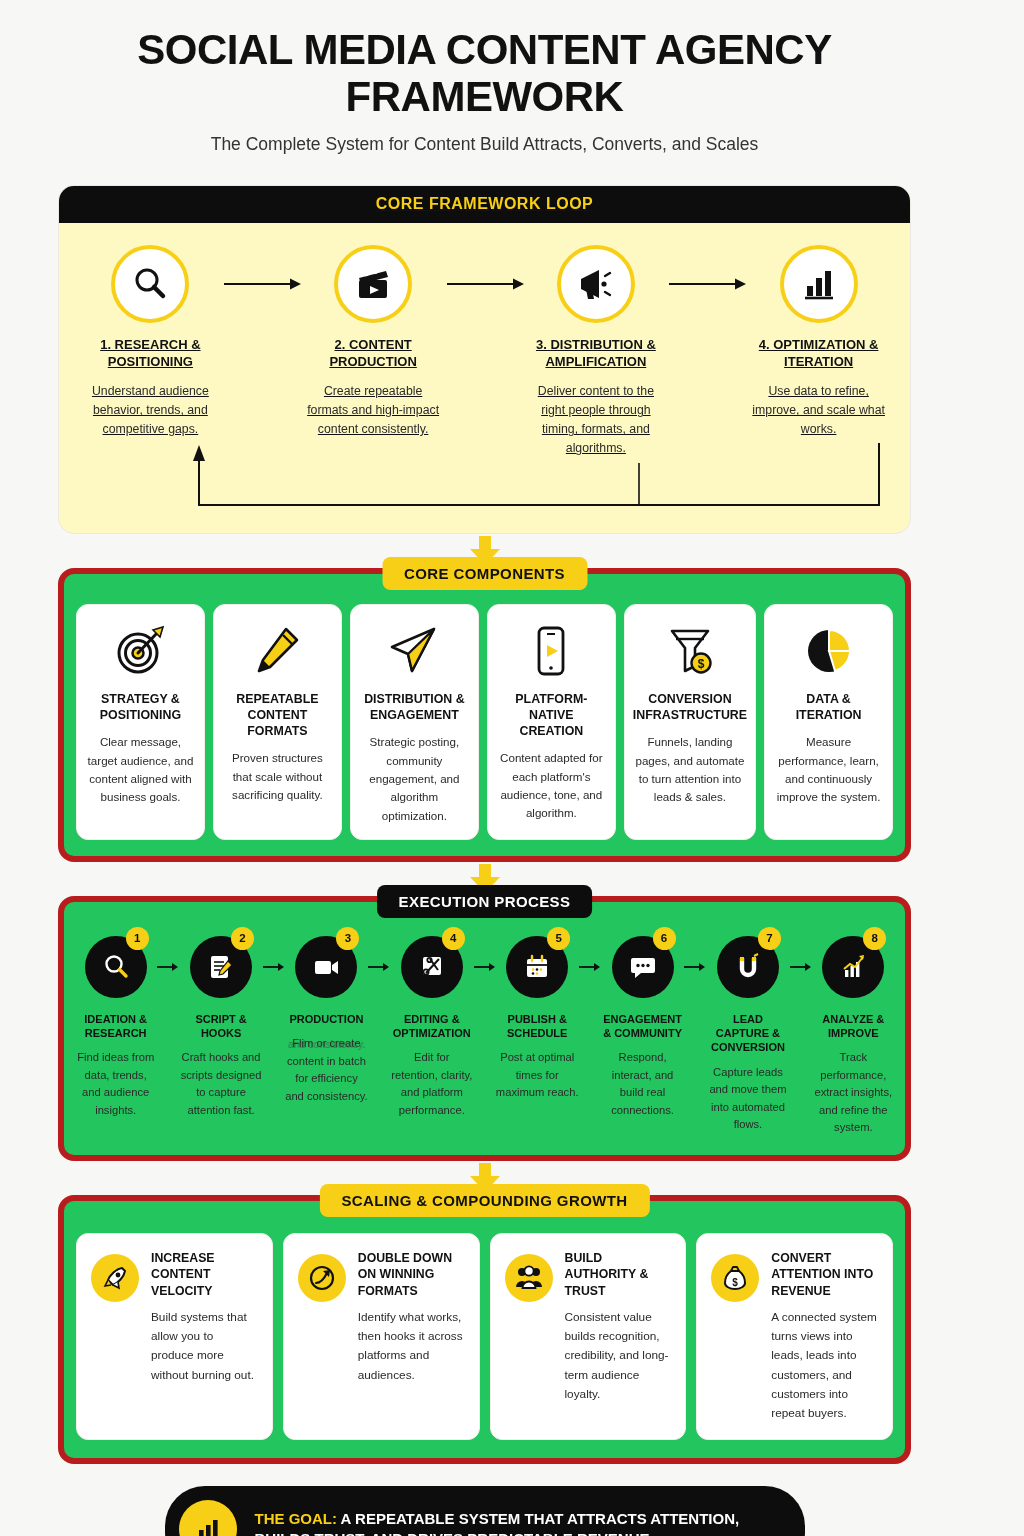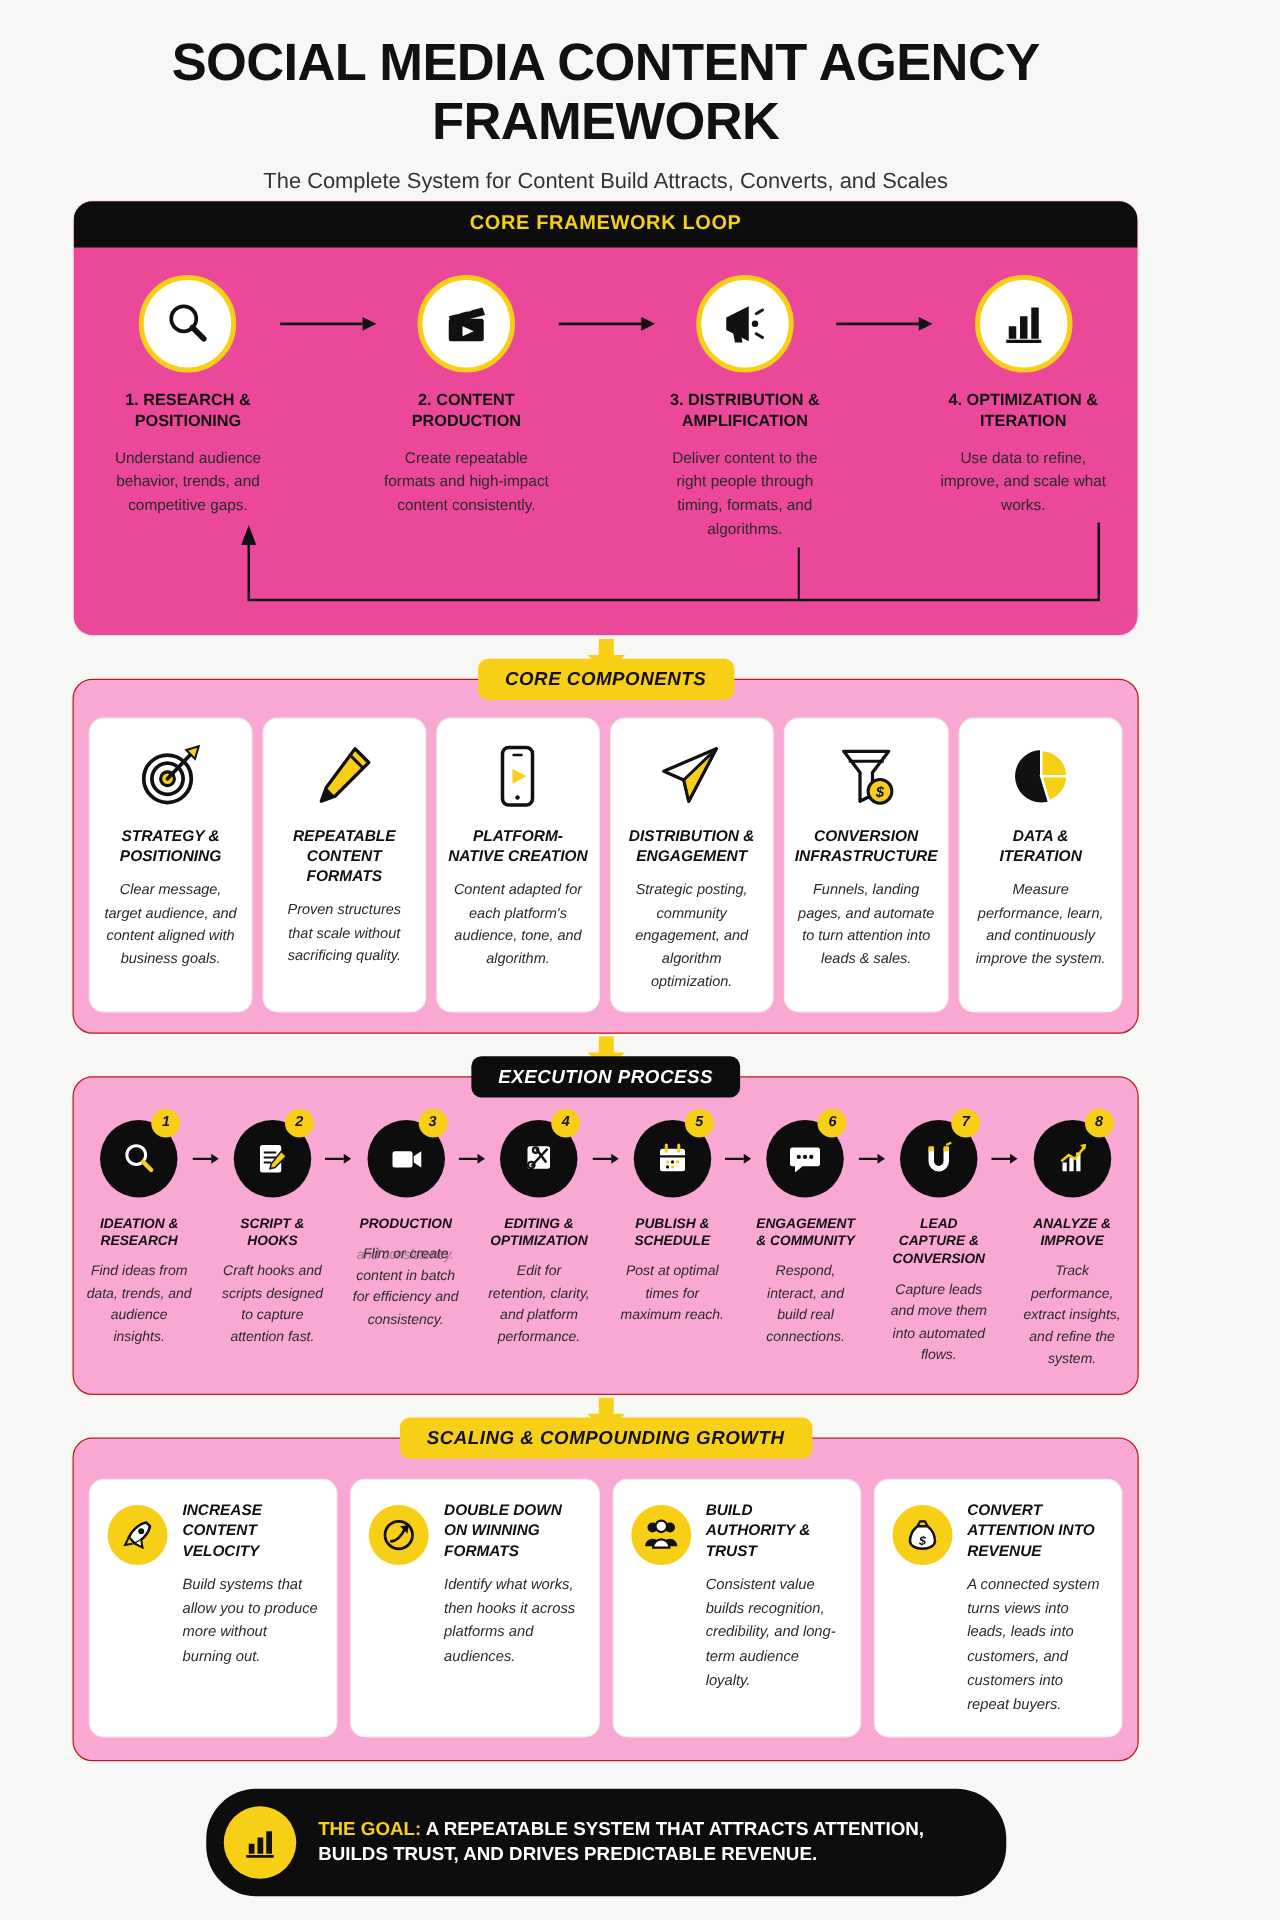--- a/index.html
+++ b/index.html
@@ -18,39 +18,38 @@
     letter-spacing: -0.5px; line-height: 1.12; padding-top: 26px;
     text-transform: uppercase; color: #111;
   }
   .subtitle {
     text-align: center; font-size: 17.5px; color: #333;
     margin-top: 14px; font-weight: 400;
   }
 
   
   .section {
-    background: #f9a8d4; border: 1px solid #b91c1c; border-radius: 16px;
+    background: #22c55e; border: 6px solid #b91c1c; border-radius: 16px;
     position: relative;
-    font-style: italic;
   }
   .sec-title-black {
     position: absolute; top: -17px; left: 50%; transform: translateX(-50%);
     background: #0d0d0d; color: #fff; font-size: 15px; font-weight: 700;
     letter-spacing: .4px; padding: 8px 22px; border-radius: 8px; white-space: nowrap;
   }
   .sec-title-yellow {
     position: absolute; top: -17px; left: 50%; transform: translateX(-50%);
     background: #f8cf17; color: #111; font-size: 15px; font-weight: 700;
     letter-spacing: .4px; padding: 8px 22px; border-radius: 8px; white-space: nowrap;
   }
 
   
   .loop-card {
-    margin: 5px 18px 0 18px; background: #ec4899;
-    border: 1px solid #ebe9e3; border-radius: 16px; overflow: hidden;
+    margin: 30px 18px 0 18px; background: #fef9c3;
+    border: 1px solid #ebe9e3; border-radius: 16px; overflow: hidden; text-decoration: underline;
   }
   .loop-head {
     background: #0d0d0d; color: #f8cf17; text-align: center;
     font-size: 16px; font-weight: 700; letter-spacing: .5px; padding: 9px 0 10px;
   }
   .loop-body { padding: 22px 20px 0 20px; position: relative; height: 310px; }
   .loop-row { display: flex; align-items: flex-start; justify-content: space-between; }
   .loop-step { width: 170px; text-align: center; position: relative; }
   .ring {
     width: 78px; height: 78px; border-radius: 50%;
@@ -262,40 +261,40 @@
               <polygon points="13,36 20,43 9,47" fill="#111"></polygon>
               <line x1="33" y1="11" x2="42" y2="20" stroke="#111" stroke-width="2.4"></line>
             </svg>
         </div>
         <h4>REPEATABLE CONTENT FORMATS</h4>
         <p>Proven structures that scale without sacrificing quality.</p>
       </div>
 
       <div class="comp-card">
         <div class="comp-icon">
+          <svg width="56" height="54" viewBox="0 0 56 54">
+              <polygon points="48,5 6,23 22,30 26,47" fill="#fff" stroke="#111" stroke-width="2.6" stroke-linejoin="round"></polygon>
+              <polygon points="48,5 22,30 26,47" fill="#f8cf17" stroke="#111" stroke-width="2.4" stroke-linejoin="round"></polygon>
+            </svg>
+        </div>
+        <h4>DISTRIBUTION &amp; ENGAGEMENT</h4>
+        <p>Strategic posting, community engagement, and algorithm optimization.</p>
+      </div>
+
+      <div class="comp-card">
+        <div class="comp-icon">
           <svg width="54" height="54" viewBox="0 0 54 54">
               <rect x="15" y="4" width="24" height="46" rx="5" fill="#fff" stroke="#111" stroke-width="2.8"></rect>
               <line x1="23" y1="10" x2="31" y2="10" stroke="#111" stroke-width="2"></line>
               <circle cx="27" cy="44" r="1.8" fill="#111"></circle>
               <polygon points="23,21 34,27 23,33" fill="#f8cf17"></polygon>
             </svg>
         </div>
         <h4>PLATFORM-NATIVE CREATION</h4>
         <p>Content adapted for each platform's audience, tone, and algorithm.</p>
-      </div>
-
-      <div class="comp-card">
-        <div class="comp-icon">
-          <svg width="56" height="54" viewBox="0 0 56 54">
-              <polygon points="48,5 6,23 22,30 26,47" fill="#fff" stroke="#111" stroke-width="2.6" stroke-linejoin="round"></polygon>
-              <polygon points="48,5 22,30 26,47" fill="#f8cf17" stroke="#111" stroke-width="2.4" stroke-linejoin="round"></polygon>
-            </svg>
-        </div>
-        <h4>DISTRIBUTION &amp; ENGAGEMENT</h4>
-        <p>Strategic posting, community engagement, and algorithm optimization.</p>
       </div>
 
       <div class="comp-card">
         <div class="comp-icon">
           <svg width="54" height="54" viewBox="0 0 54 54">
               <polygon points="9,7 45,7 32,24 32,42 22,47 22,24" fill="#fff" stroke="#111" stroke-width="2.6" stroke-linejoin="round"></polygon>
               <line x1="13" y1="15" x2="41" y2="15" stroke="#111" stroke-width="2.4"></line>
               <circle cx="38" cy="39" r="9.5" fill="#f8cf17" stroke="#111" stroke-width="2.4"></circle>
               <text x="38" y="43.5" font-size="12" font-weight="700" fill="#111" text-anchor="middle" font-family="Liberation Sans, sans-serif">$</text>
             </svg>

